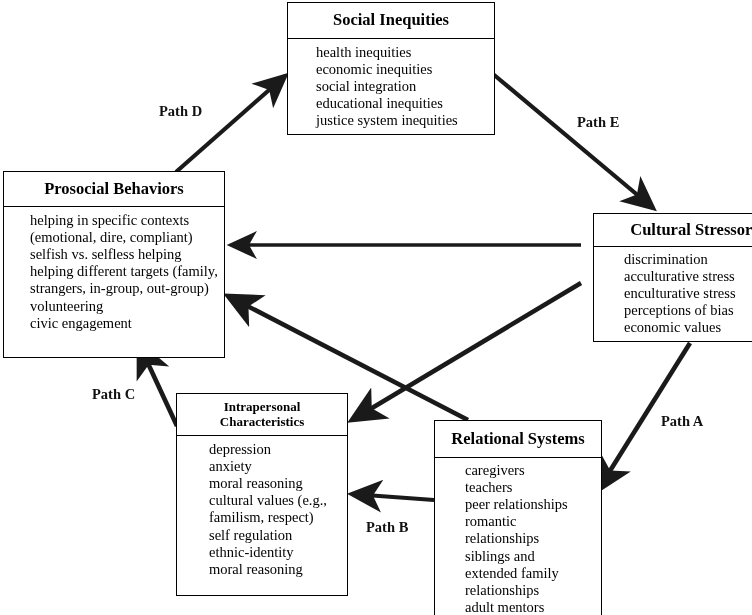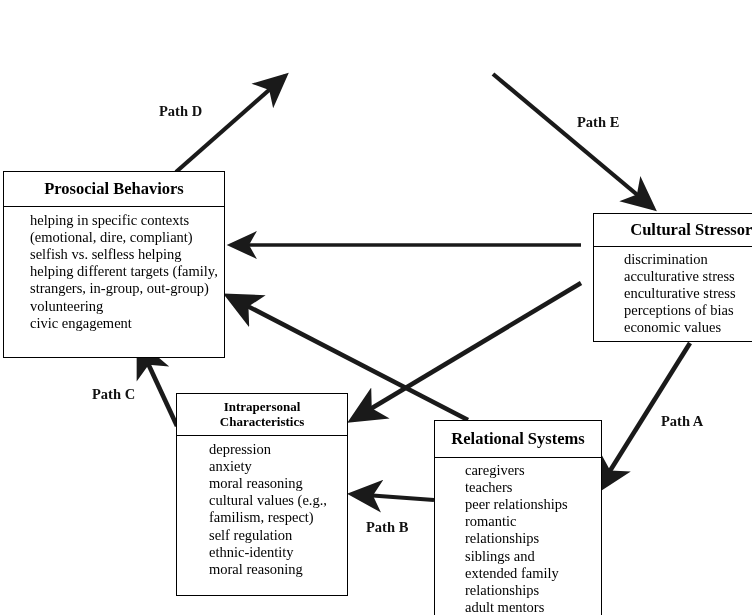--- a/index.html
+++ b/index.html
@@ -110,20 +110,30 @@
 
     <line x1="468" y1="420" x2="228" y2="296" stroke="#1a1a1a" stroke-width="4.6" marker-end="url(#ah)"></line>
 
     <line x1="690" y1="343" x2="598" y2="490" stroke="#1a1a1a" stroke-width="4.6" marker-end="url(#ah)"></line>
 
     <line x1="434" y1="500" x2="352" y2="494" stroke="#1a1a1a" stroke-width="4.2" marker-end="url(#ah)"></line>
 
     <line x1="177" y1="426" x2="139" y2="344" stroke="#1a1a1a" stroke-width="4.6" marker-end="url(#ah)"></line>
   </svg>
 
+  <div class="node" id="node-social-inequities">
+    <div class="node-title">Social Inequities</div>
+    <div class="node-body">
+      <div class="li">health inequities</div>
+      <div class="li">economic inequities</div>
+      <div class="li">social integration</div>
+      <div class="li">educational inequities</div>
+      <div class="li">justice system inequities</div>
+    </div>
+  </div>
 
   <div class="node" id="node-prosocial-behaviors">
     <div class="node-title">Prosocial Behaviors</div>
     <div class="node-body">
       <div class="li">helping in specific contexts</div>
       <div class="li">(emotional, dire, compliant)</div>
       <div class="li">selfish vs. selfless helping</div>
       <div class="li">helping different targets (family,</div>
       <div class="li">strangers, in-group, out-group)</div>
       <div class="li">volunteering</div>

